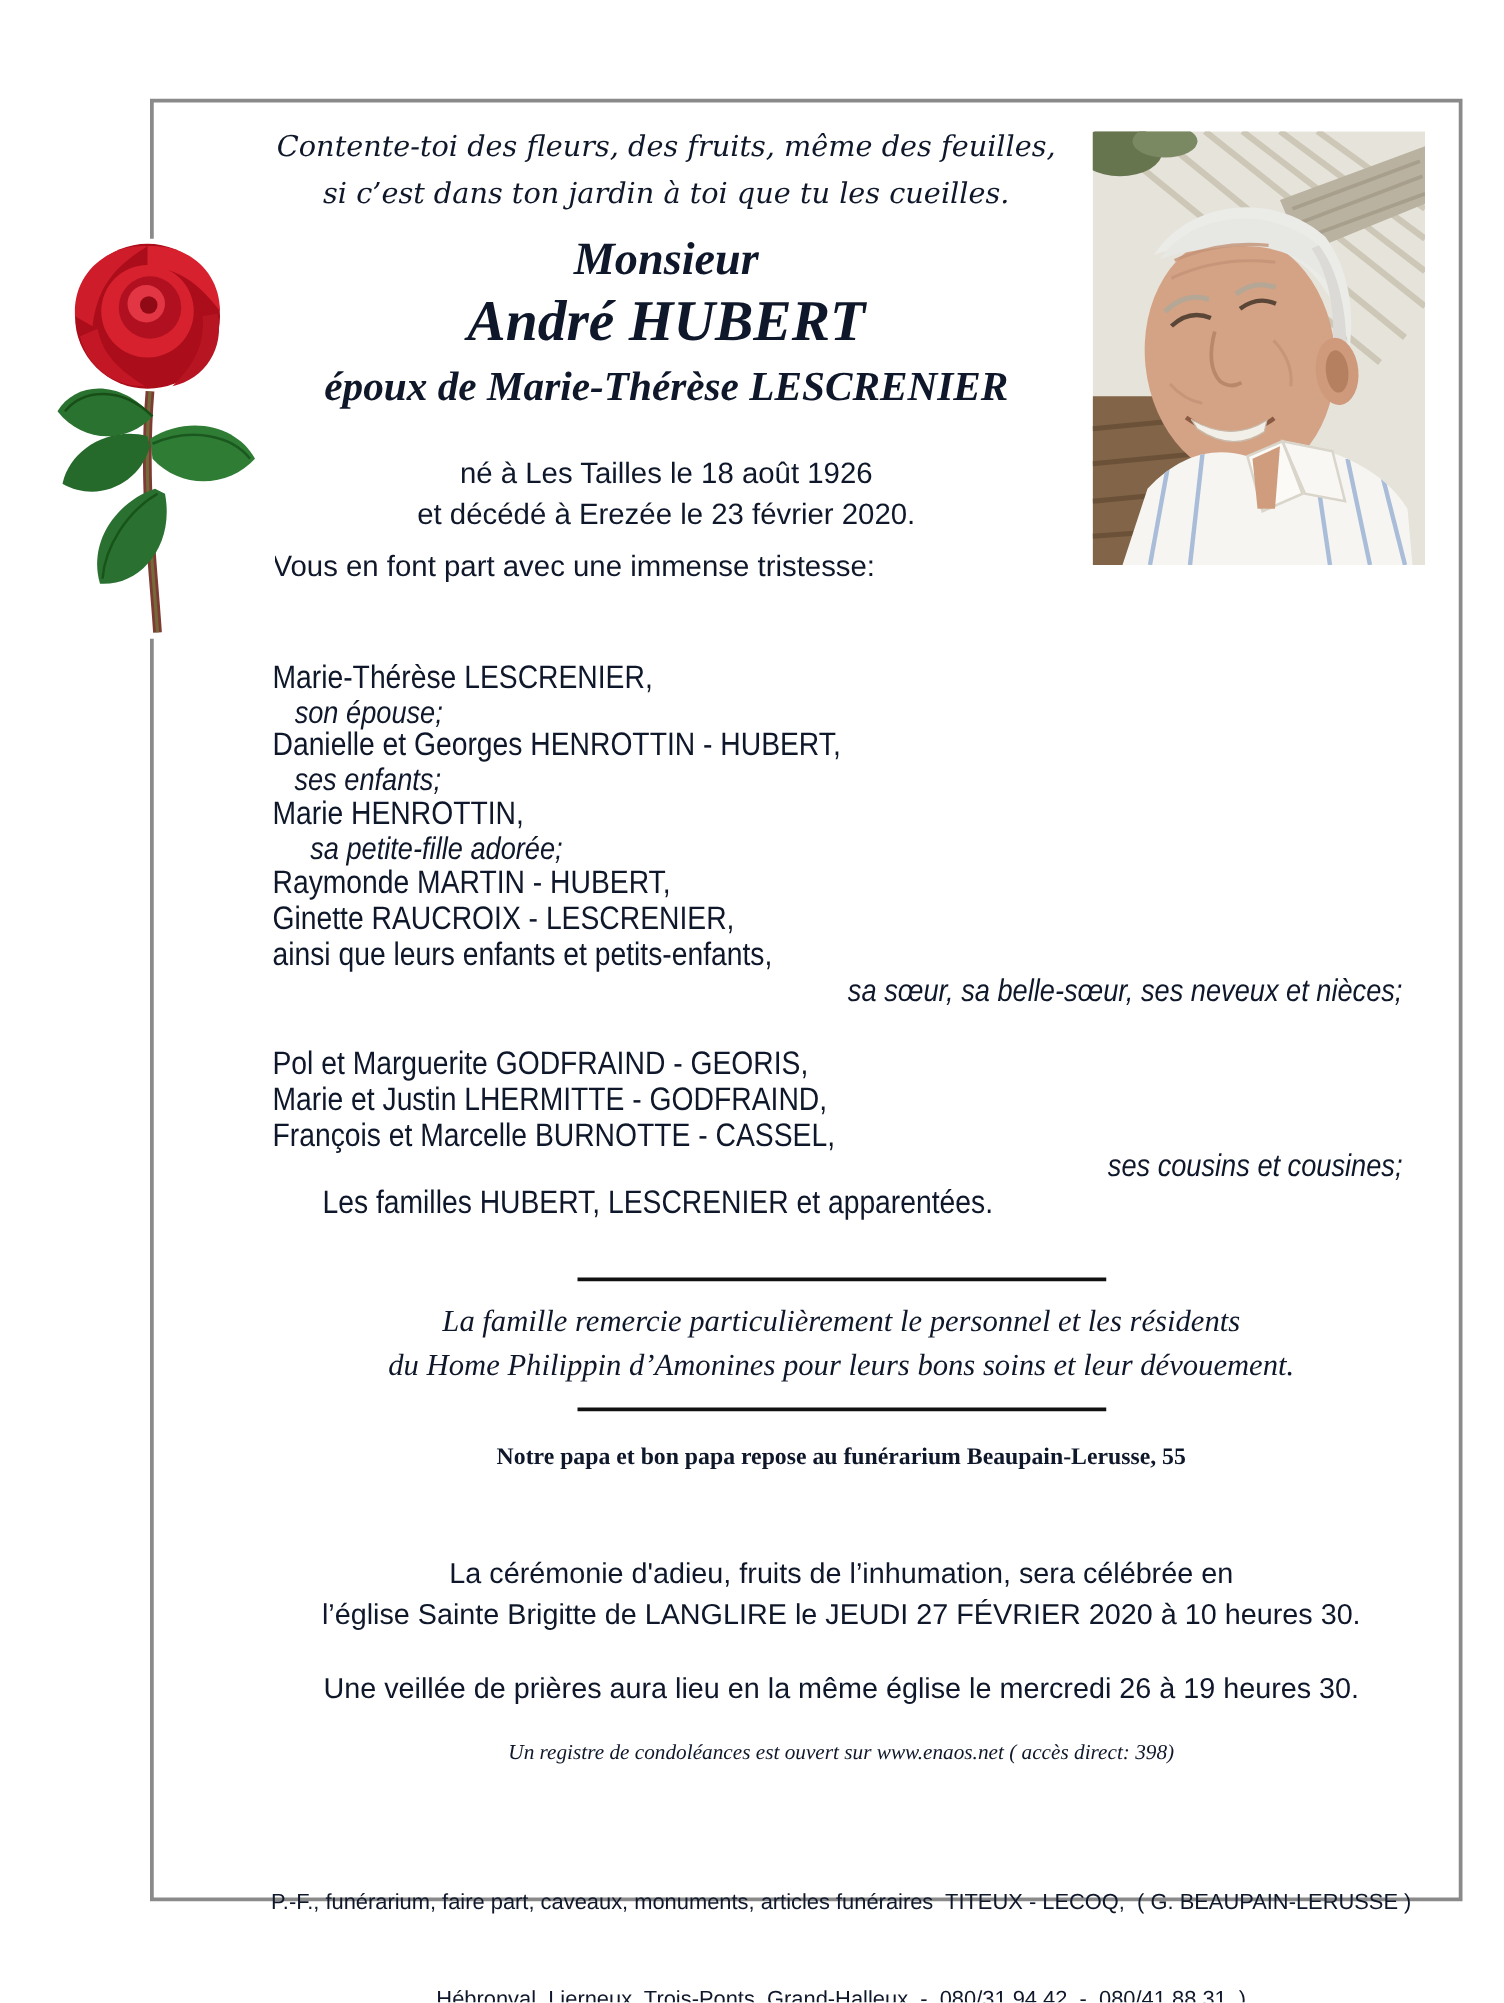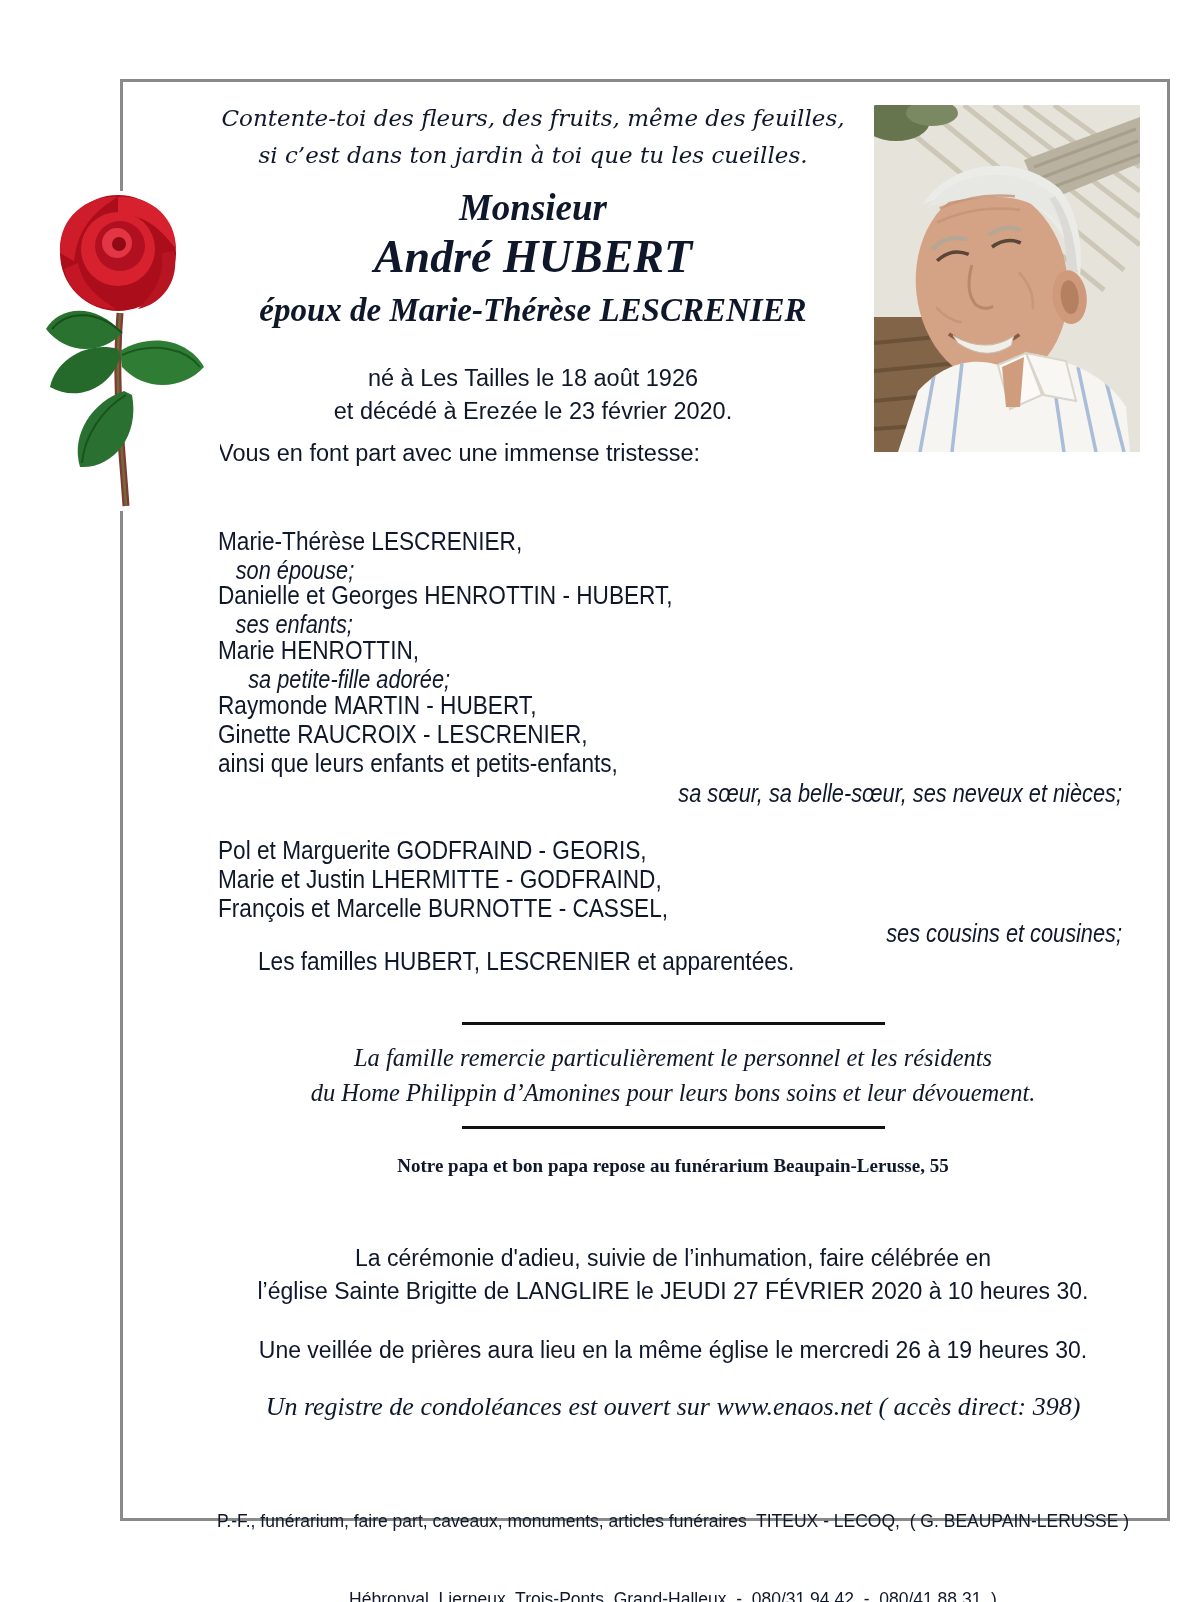--- a/index.html
+++ b/index.html
@@ -20,21 +20,21 @@
   .row.single { display:flex; justify-content:space-between; align-items:baseline;flex-direction:column; }
   .namel { font-size:26px; line-height:29px; display:inline-block; transform:scaleX(0.87); transform-origin:0 50%; white-space:nowrap; }
   .rel { font-style:italic; font-size:25px; display:inline-block; transform:scaleX(0.87); transform-origin:100% 50%; white-space:nowrap; }
   .row-rel { position:absolute; left:218px; width:904px; text-align:right; }
   
   .cblock { position:absolute; left:173px; width:1000px; text-align:center; }
   .divider { width:423px; height:2.5px; background:#111; margin:0 auto; }
   .thanks { font-family:"Liberation Serif", serif; font-style:italic; font-size:24.5px; line-height:35px; }
   .repose { font-family:"Liberation Serif", serif; font-weight:bold; font-size:19px; line-height:35px; }
   .cer { font-size:23px; line-height:33px; }
-  .register { font-family:"Liberation Serif", serif; font-style:italic; font-size:26px;text-align:center; }
+  .register { font-family:"Liberation Serif", serif; font-style:italic; font-size:17px;text-align:center; }
   .footer { font-size:17.5px; line-height:26px; white-space:pre-wrap; }
   
   .rose-wrap { position:absolute; left:22px; top:191px; width:198px; height:320px; background:#ffffff; }
   .photo { position:absolute; left:874px; top:105px; width:266px; height:347px; overflow:hidden; }
 </style>
 </head>
 <body>
 
 <div class="page">
 
@@ -92,21 +92,21 @@
     <div>La famille remercie particulièrement le personnel et les résidents</div>
     <div>du Home Philippin d’Amonines pour leurs bons soins et leur dévouement.</div>
   </div>
   <div class="cblock" style="top:1126px;">
       <div class="divider"></div>
     </div>
   <div class="cblock repose" style="top:1148px;">
     <div>Notre papa et bon papa repose au funérarium Beaupain-Lerusse, 55</div>
   </div>
   <div class="cblock cer" style="top:1242px;">
-    <div>La cérémonie d'adieu, suivie de l’inhumation, faire célébrée en</div>
+    <div>La cérémonie d'adieu, fruits de l’inhumation, sera célébrée en</div>
     <div>l’église Sainte Brigitte de LANGLIRE le JEUDI 27 FÉVRIER 2020 à 10 heures 30.</div>
   </div>
   <div class="cblock cer" style="top:1334px;">Une veillée de prières aura lieu en la même église le mercredi 26 à 19 heures 30.</div>
   <div class="cblock register" style="top:1392px;">Un registre de condoléances est ouvert sur www.enaos.net ( accès direct: 398)</div>
   <div class="cblock footer" style="top:1456px;">
     <div>P.-F., funérarium, faire part, caveaux, monuments, articles funéraires  TITEUX - LECOQ,  ( G. BEAUPAIN-LERUSSE )</div>
     <div>Hébronval, Lierneux, Trois-Ponts, Grand-Halleux  -  080/31.94.42  -  080/41.88.31 .)</div>
   </div>
 
   <div class="rose-wrap">

